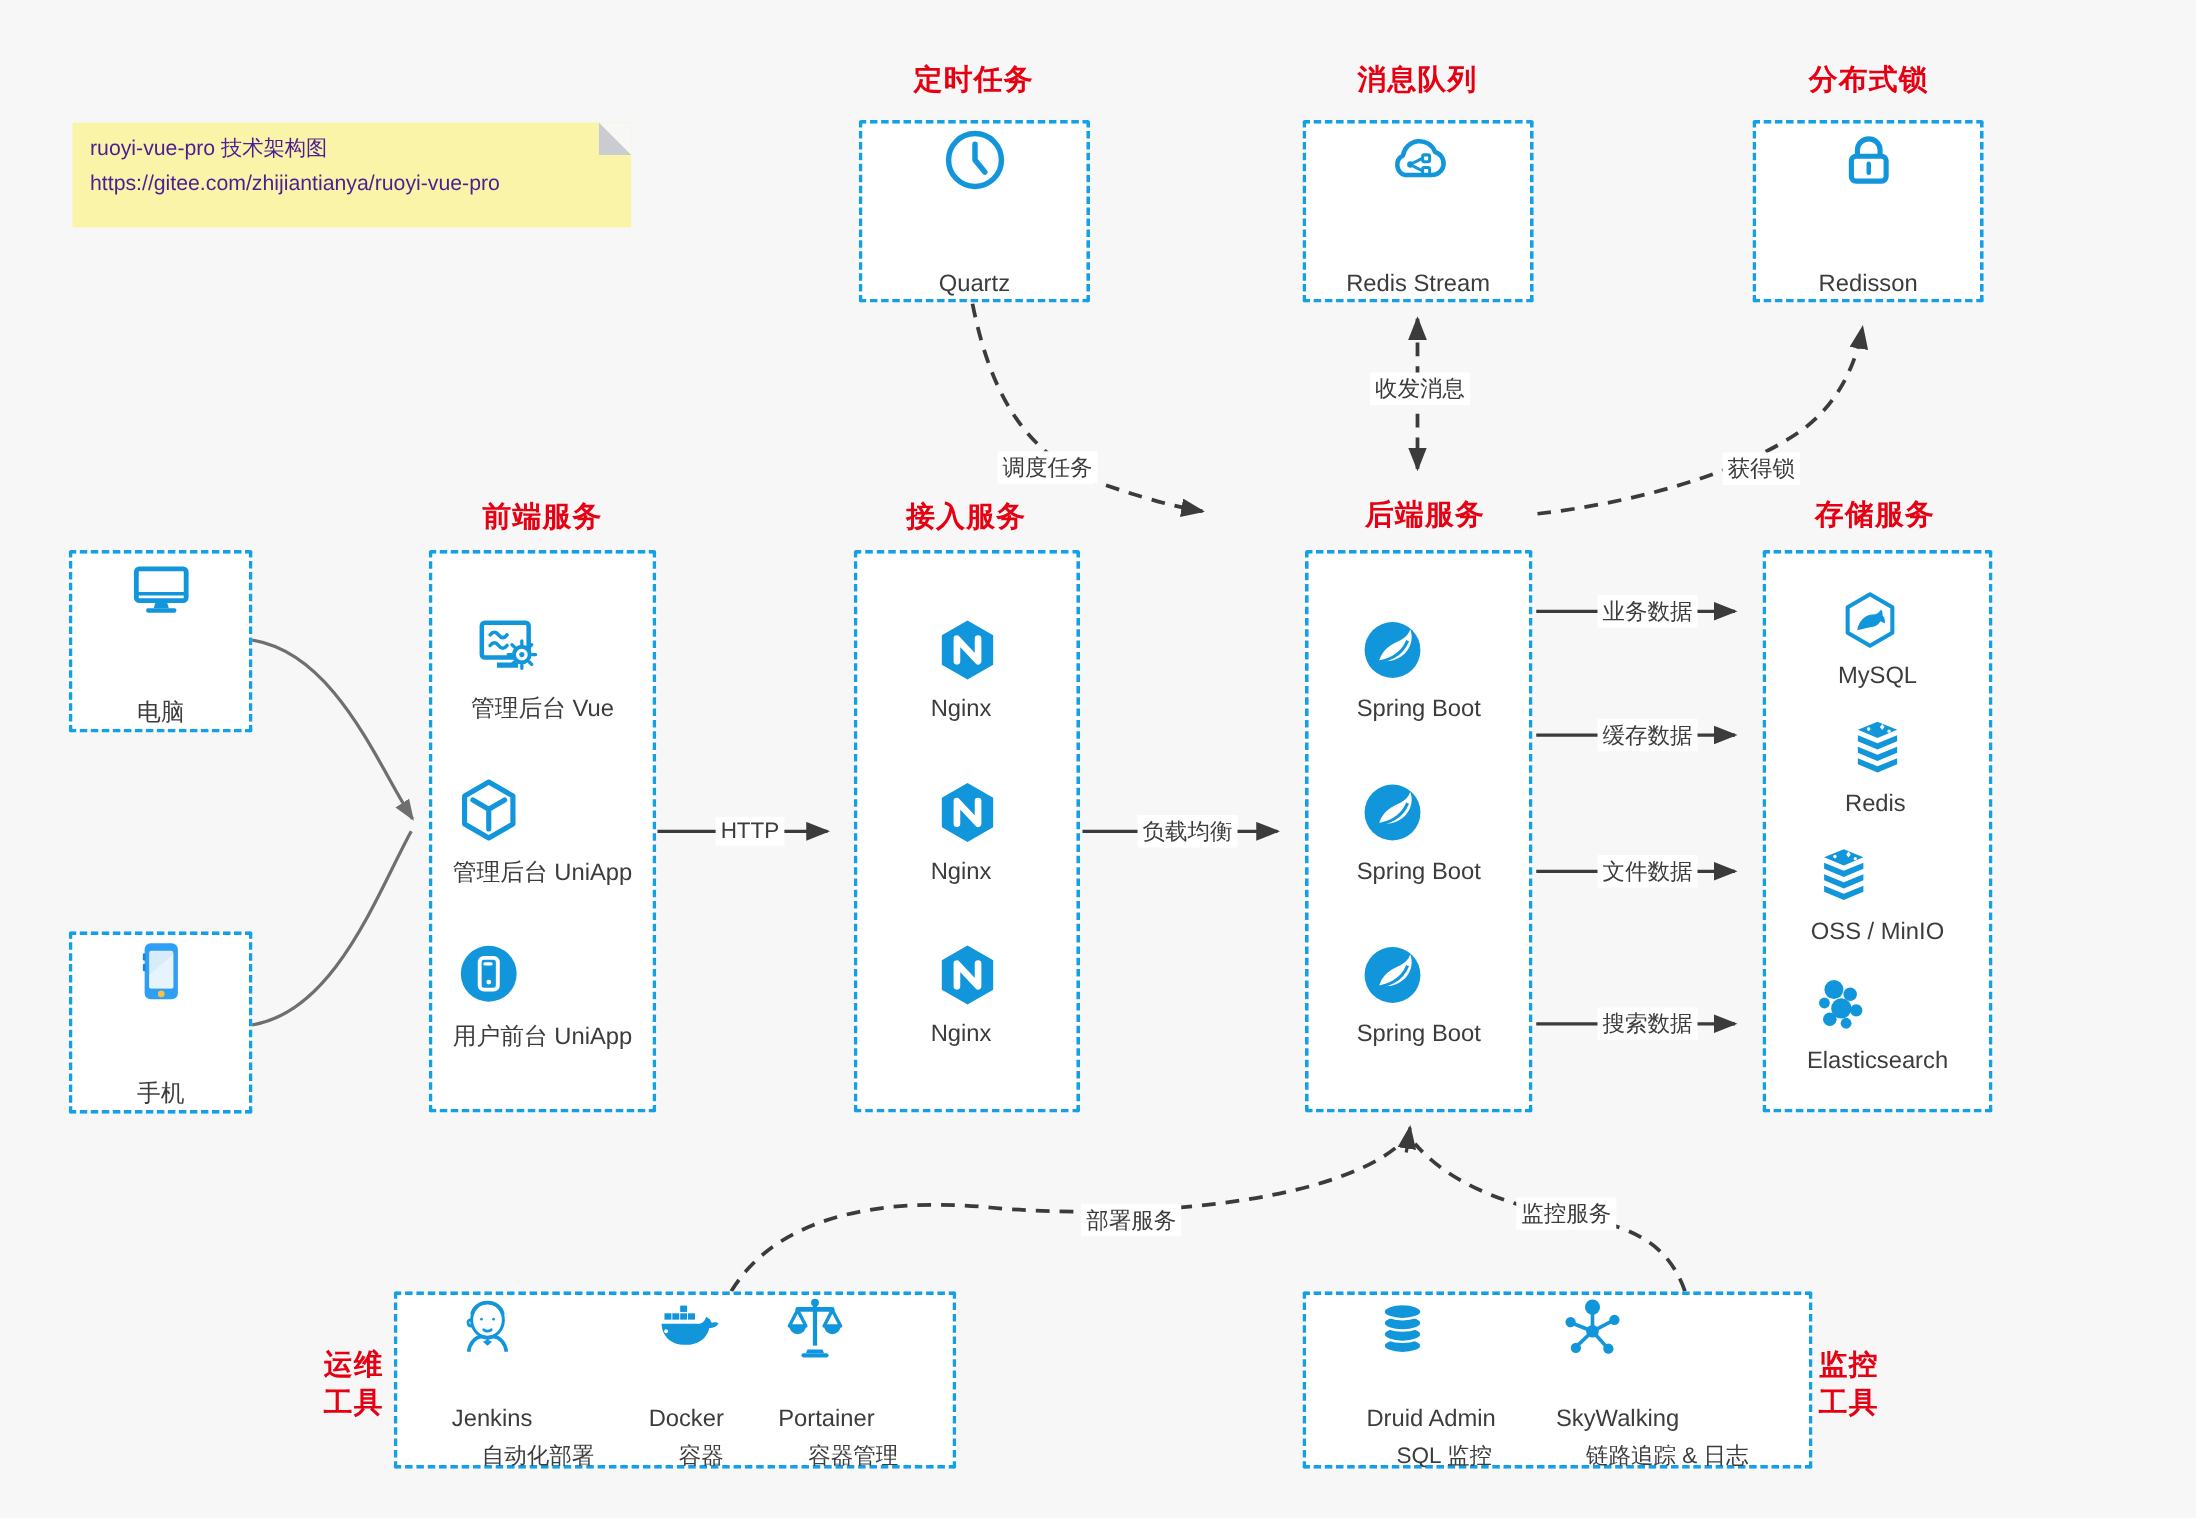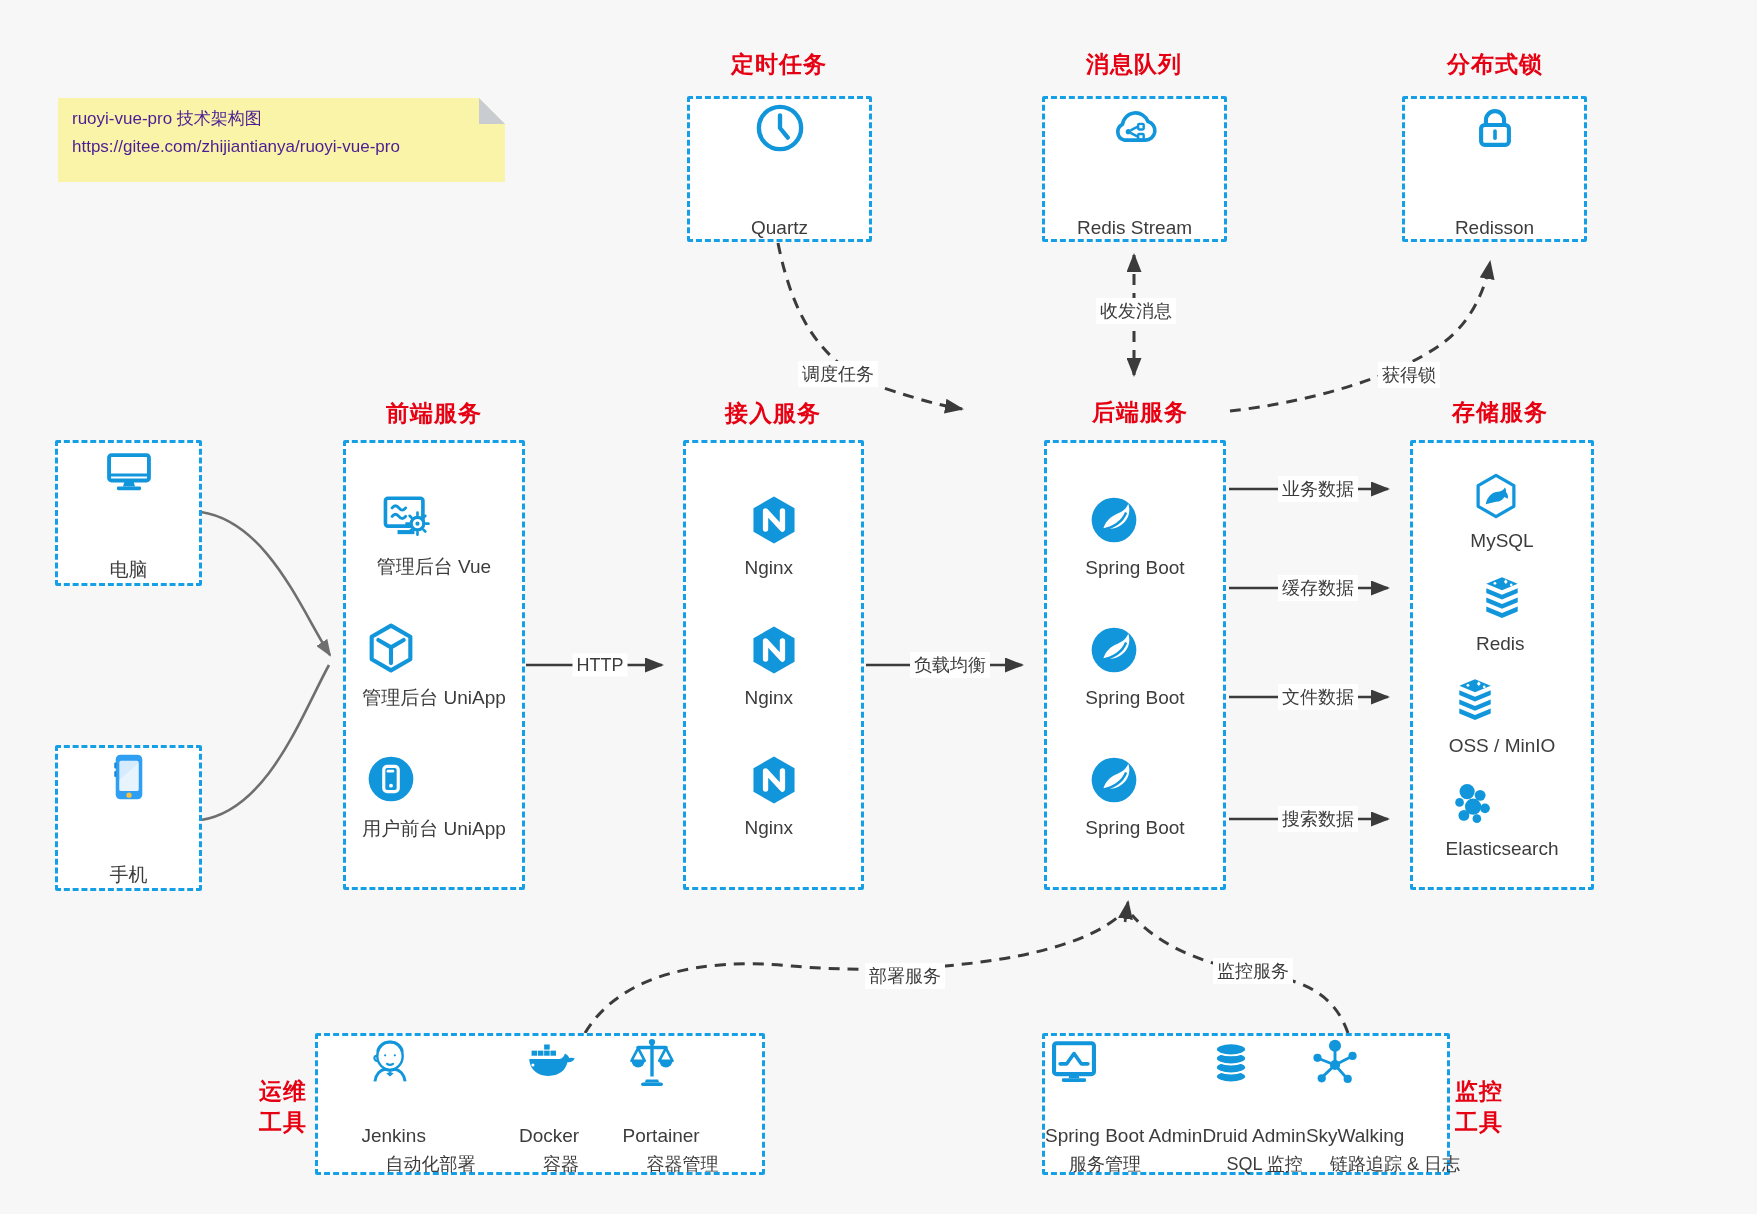--- a/index.html
+++ b/index.html
@@ -350,32 +350,20 @@
           </svg>
         </span>
       <span class="bname">Portainer</span>
       <span class="bdesc">容器管理</span>
     </div>
   </div>
 
   <div class="dbox bbox" style="left:1042px;top:1033px;width:408px;height:142px">
     <div class="bnode">
       <span class="icon">
-          <svg viewBox="0 0 48 48">
-            <rect x="7.5" y="8.5" width="33" height="25.5" rx="2" fill="none" stroke="currentColor" stroke-width="3.4"></rect>
-            <path d="M12.5 25.5h5.5l6-8.5 6 8.5h5.5" fill="none" stroke="currentColor" stroke-width="3" stroke-linejoin="round" stroke-linecap="round"></path>
-            <path d="M20.5 34h7l1 3.5h-9z" fill="currentColor"></path>
-            <rect x="14" y="37.5" width="20" height="3" rx="1.2" fill="currentColor"></rect>
-          </svg>
-        </span>
-      <span class="bname">Spring Boot Admin</span>
-      <span class="bdesc">服务管理</span>
-    </div>
-    <div class="bnode">
-      <span class="icon">
           <svg viewBox="0 0 48 48" fill="currentColor" stroke="#fff" stroke-width="1.6">
             <ellipse cx="24" cy="36" rx="12.5" ry="5"></ellipse>
             <ellipse cx="24" cy="28.5" rx="12.5" ry="5"></ellipse>
             <ellipse cx="24" cy="21" rx="12.5" ry="5"></ellipse>
             <ellipse cx="24" cy="13.5" rx="12.5" ry="5"></ellipse>
           </svg>
         </span>
       <span class="bname">Druid Admin</span>
       <span class="bdesc">SQL 监控</span>
     </div>

